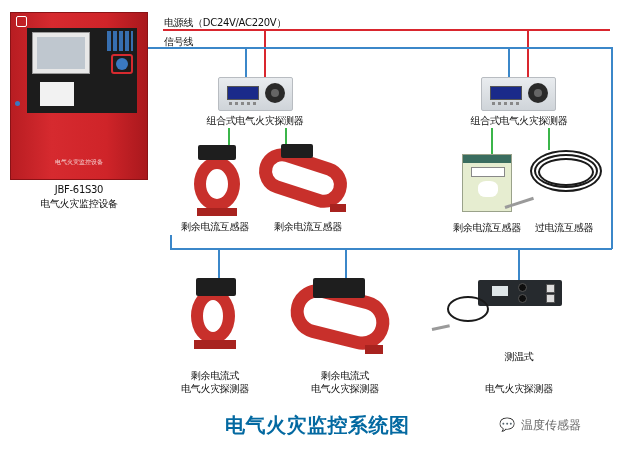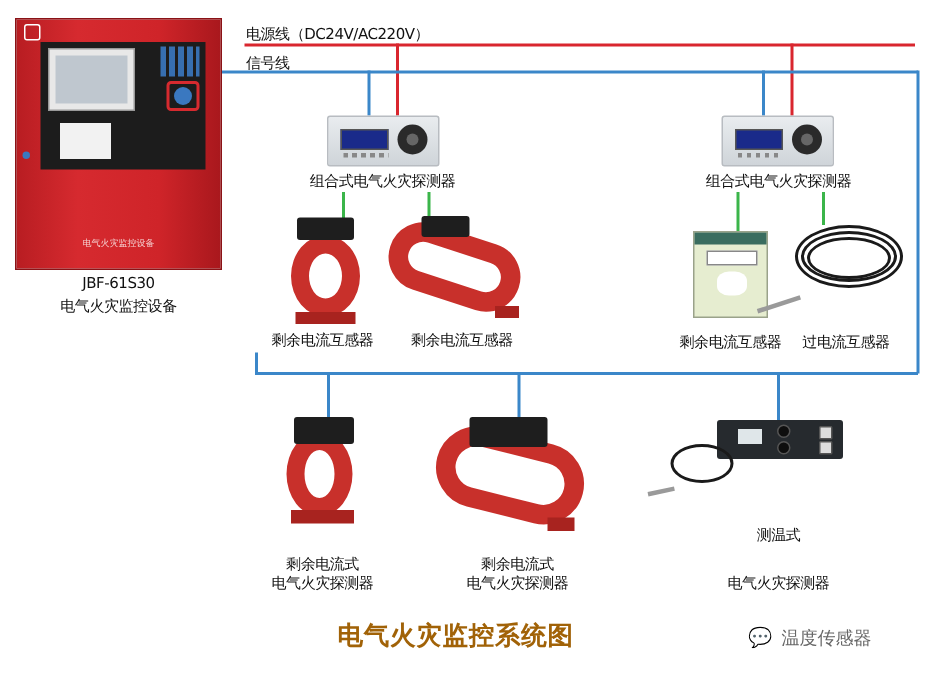--- a/index.html
+++ b/index.html
@@ -31,21 +31,21 @@
   .base { position:absolute; background:#a8231f; }
   .ct-box { position:absolute; width:50px; height:58px; background:#e6edd0; border:1px solid #9aa28a; box-sizing:border-box; }
   .ct-top { position:absolute; left:0; right:0; top:0; height:8px; background:#3a6d5f; }
   .ct-label { position:absolute; left:8px; top:12px; width:32px; height:8px; background:#fff; border:1px solid #888; }
   .ct-hole { position:absolute; left:15px; top:26px; width:20px; height:16px; background:#fff; border-radius:40%; }
   .coil { position:absolute; border:2px solid #1a1a1a; border-radius:50%; }
   .probe { position:absolute; height:3px; background:#9a9a9a; transform-origin:left center; }
   .temp-det { position:absolute; width:84px; height:26px; background:#262a2e; border-radius:2px; }
   .temp-screen { position:absolute; left:14px; top:6px; width:16px; height:10px; background:#dfe6e9; }
   .temp-knob { position:absolute; width:7px; height:7px; border-radius:50%; background:#0e0e0e; border:1px solid #555; }
-  .title { position:absolute; left:225px; top:412px; font-family:"DejaVu Serif", serif; font-size:17px; font-weight:bold; color:#a16207; letter-spacing:0.5px; }
+  .title { position:absolute; left:225px; top:412px; font-family:"DejaVu Serif", serif; font-size:20px; font-weight:bold; color:#0369a1; letter-spacing:0.5px; }
   .watermark { position:absolute; left:521px; top:417px; font-size:12px; color:#666; }
   .wm-icon { position:absolute; left:-22px; top:0px; font-size:13px; color:#888; }
 </style>
 </head>
 <body>
 
 <div class="line red" style="left:163px; top:29px; width:447px; height:1.5px;"></div>
 <div class="line red" style="left:264px; top:29px; width:1.5px; height:48px;"></div>
 <div class="line red" style="left:527px; top:29px; width:1.5px; height:48px;"></div>
 

